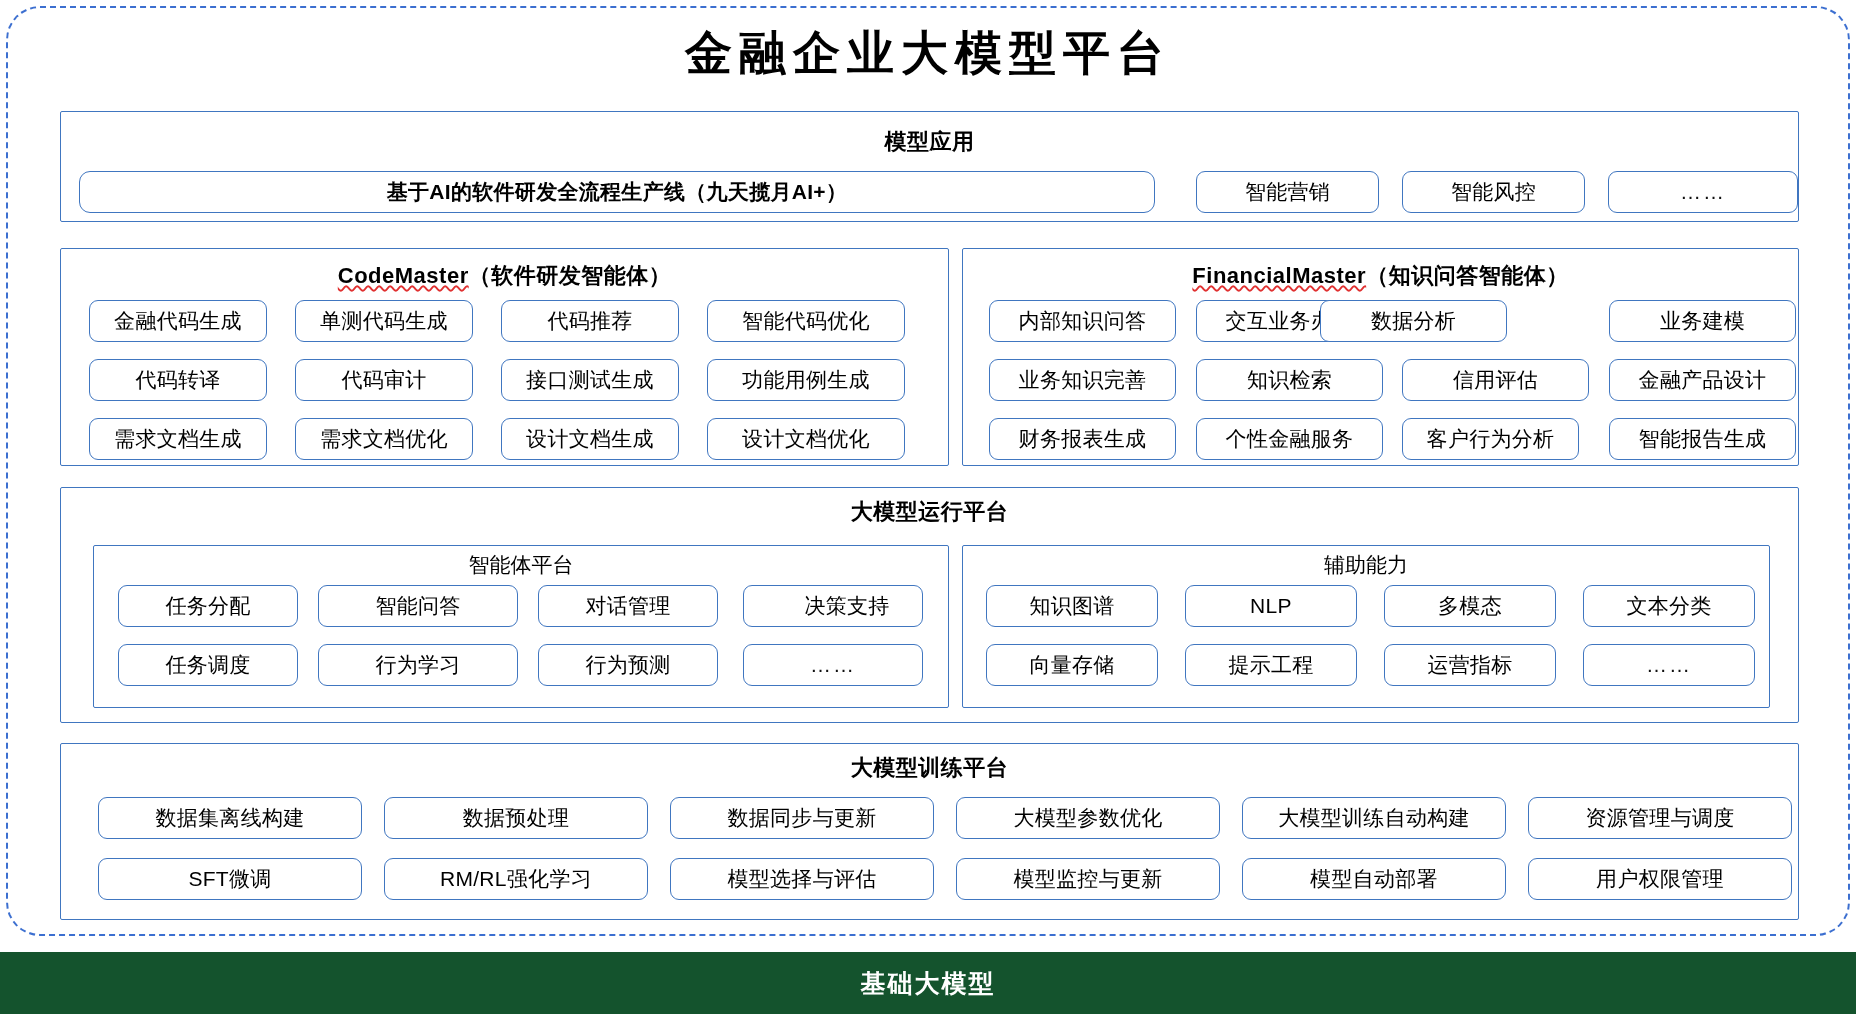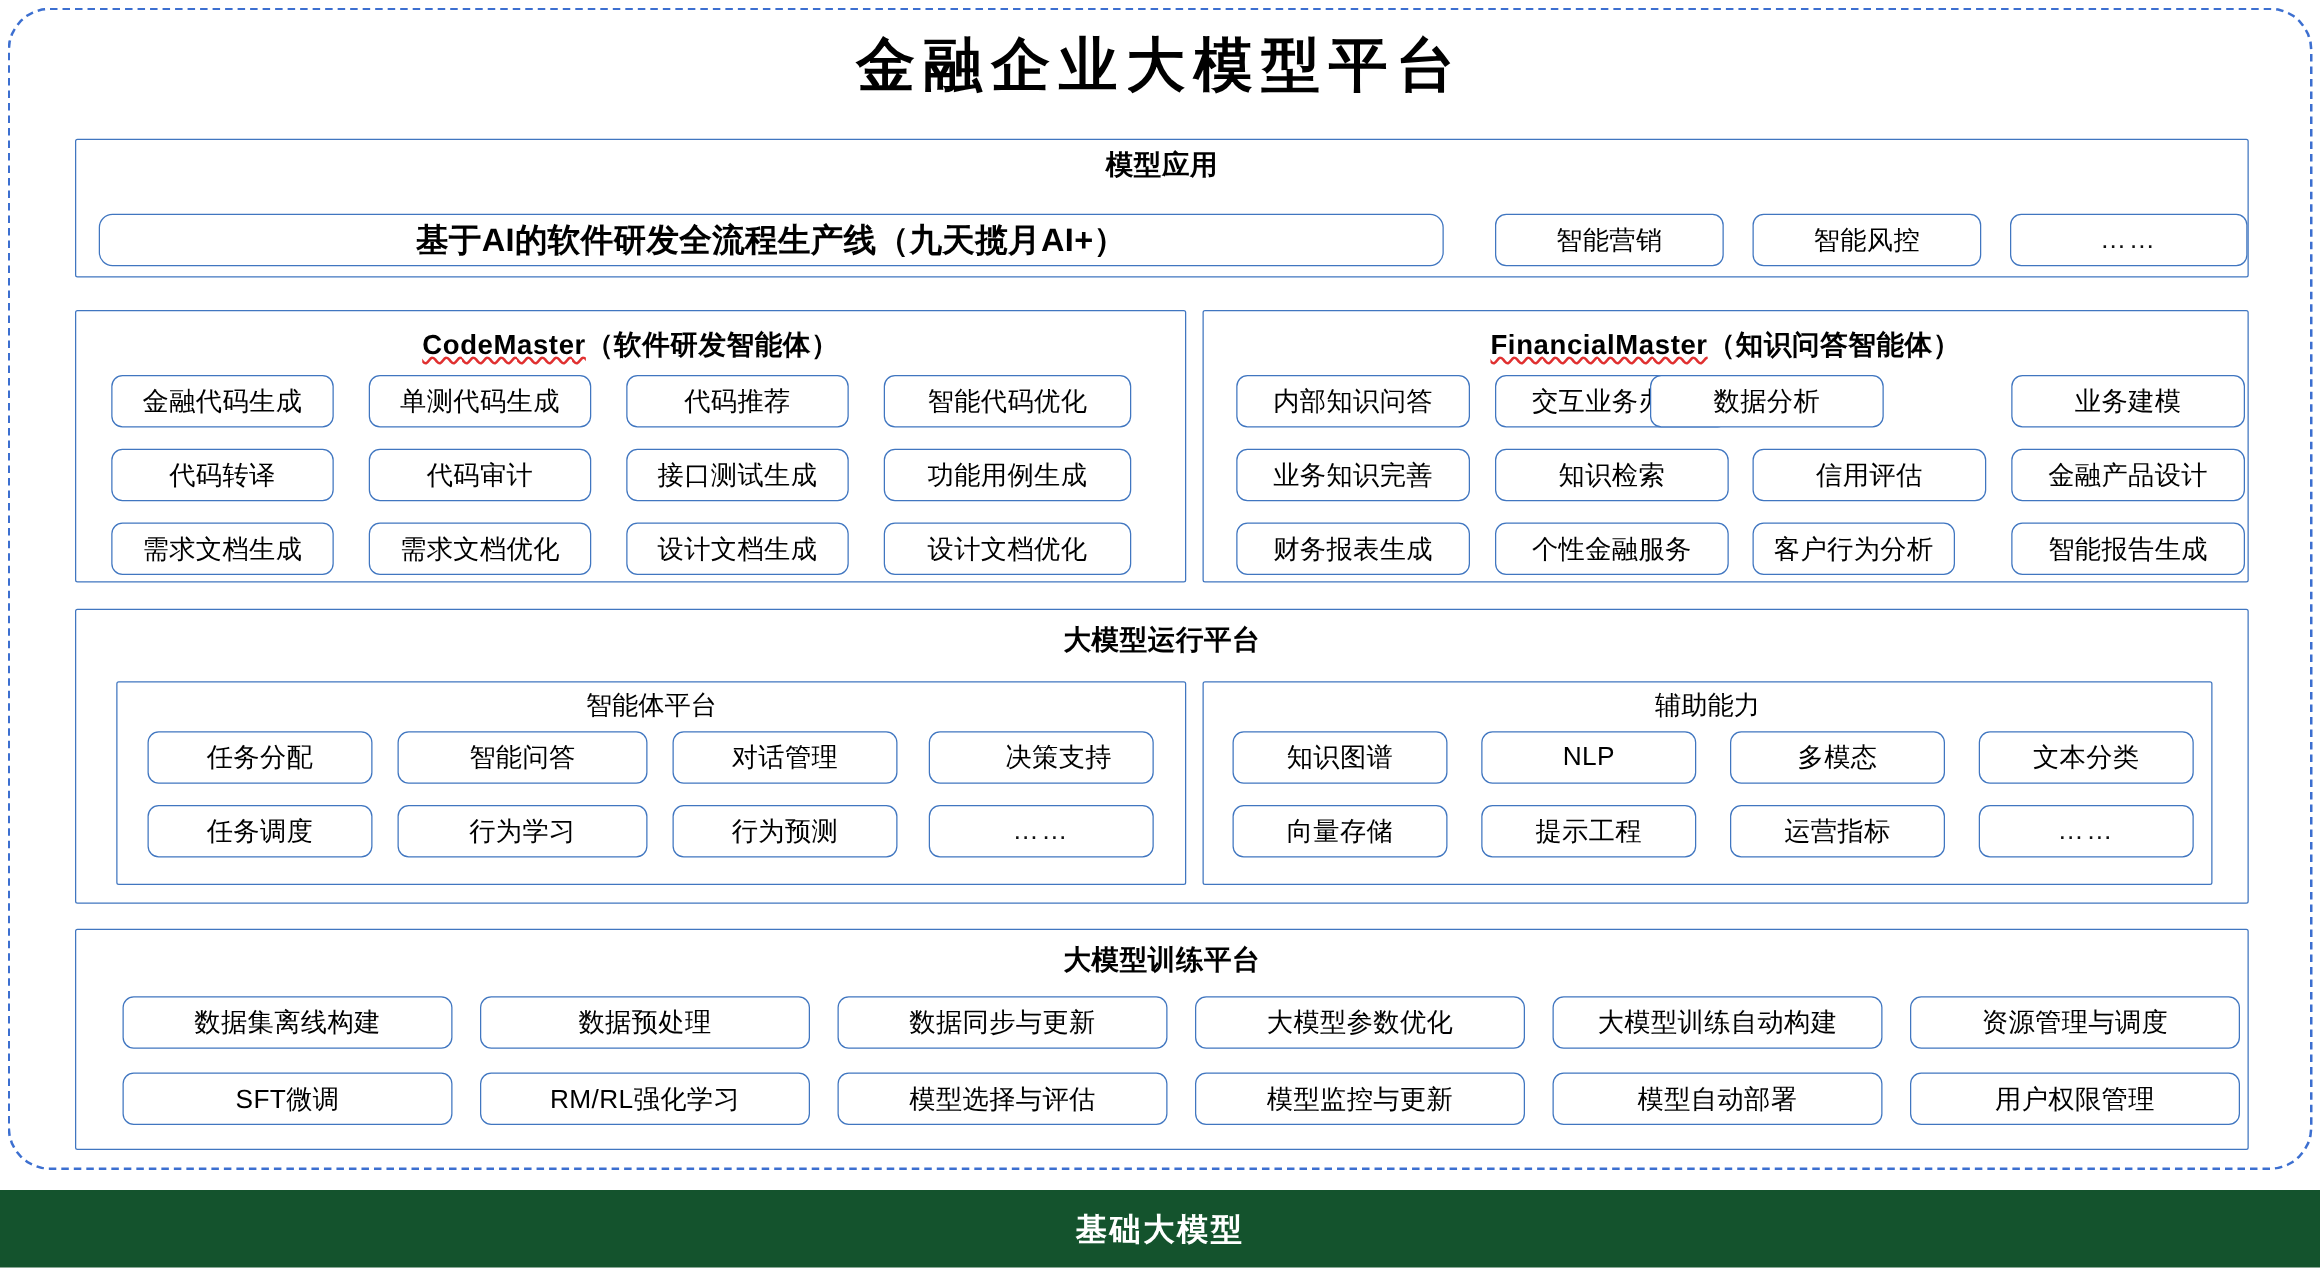--- a/index.html
+++ b/index.html
@@ -80,21 +80,21 @@
     align-items: center;
     justify-content: center;
     font-size: 21px;
     color: #000000;
     white-space: nowrap;
     letter-spacing: 0.3px;
   }
 
   .chip.wide-banner {
     font-weight: 700;
-    font-size: 26px;
+    font-size: 21px;
     border-radius: 11px;
   }
 
   .chip.dots {
     letter-spacing: 2px;
     color: #111111;
   }
 
   
   .base-bar {
@@ -114,21 +114,21 @@
   }
 </style>
 </head>
 <body>
 
 <div class="outer-frame"></div>
 
 <div class="main-title">金融企业大模型平台</div>
 
 <div class="panel" style="left:60px; top:111px; width:1739px; height:111px;">
-  <div class="panel-title" style="margin-top:9px;">模型应用</div>
+  <div class="panel-title" style="margin-top:19px;">模型应用</div>
 </div>
 
 <div class="chip wide-banner" style="left:79px; top:171px; width:1076px; height:42px;">基于AI的软件研发全流程生产线（九天揽月AI+）</div>
 
 <div class="chip" style="left:1196px; top:171px; width:183px; height:42px;">智能营销</div>
 
 <div class="chip" style="left:1402px; top:171px; width:183px; height:42px;">智能风控</div>
 
 <div class="chip dots" style="left:1608px; top:171px; width:190px; height:42px;">……</div>
 
@@ -164,21 +164,21 @@
 <div class="chip" style="left:1320px; top:300px; width:187px; height:42px;">数据分析</div>
 <div class="chip" style="left:1609px; top:300px; width:187px; height:42px;">业务建模</div>
 
 <div class="chip" style="left:989px; top:359px; width:187px; height:42px;">业务知识完善</div>
 <div class="chip" style="left:1196px; top:359px; width:187px; height:42px;">知识检索</div>
 <div class="chip" style="left:1402px; top:359px; width:187px; height:42px;">信用评估</div>
 <div class="chip" style="left:1609px; top:359px; width:187px; height:42px;">金融产品设计</div>
 
 <div class="chip" style="left:989px; top:418px; width:187px; height:42px;">财务报表生成</div>
 <div class="chip" style="left:1196px; top:418px; width:187px; height:42px;">个性金融服务</div>
-<div class="chip" style="left:1402px; top:418px; width:162px; height:42px;">客户行为分析</div>
+<div class="chip" style="left:1402px; top:418px; width:177px; height:42px;">客户行为分析</div>
 <div class="chip" style="left:1609px; top:418px; width:187px; height:42px;text-align:center;">智能报告生成</div>
 
 <div class="panel" style="left:60px; top:487px; width:1739px; height:236px;">
   <div class="panel-title" style="margin-top:13px;">大模型运行平台</div>
 </div>
 
 <div class="panel" style="left:93px; top:545px; width:856px; height:163px;">
   <div class="panel-title sub" style="margin-top:8px;">智能体平台</div>
 </div>
 

